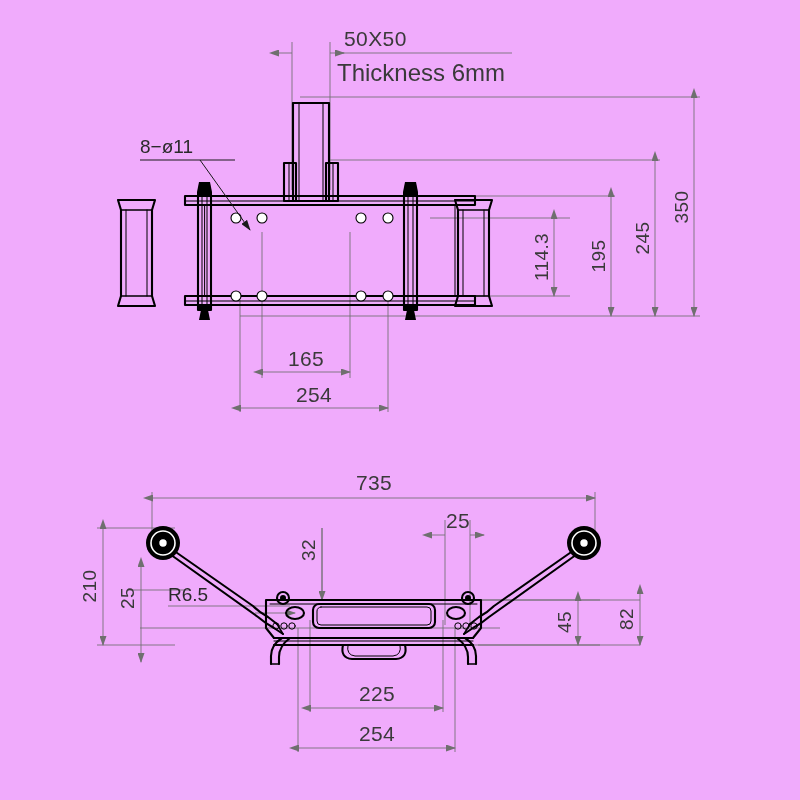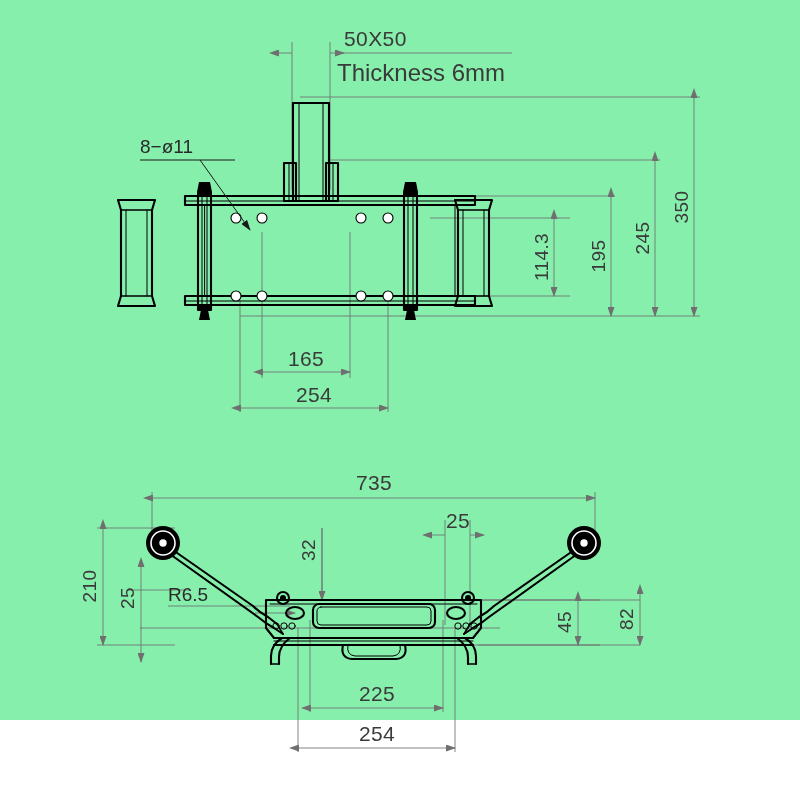--- a/index.html
+++ b/index.html
@@ -10,22 +10,22 @@
   }
   body {
     width: 800px;
     height: 800px;
     font-family: "Liberation Sans", sans-serif;
     overflow: hidden;
   }
   #drawing-root {
     position: relative;
     width: 800px;
-    height: 720px;
-    background: #86efac;
+    height: 800px;
+    background: #f0abfc;
   }
   svg.sheet {
     position: absolute;
     top: 0;
     left: 0;
     width: 800px;
     height: 800px;
     display: block;
   }
   

